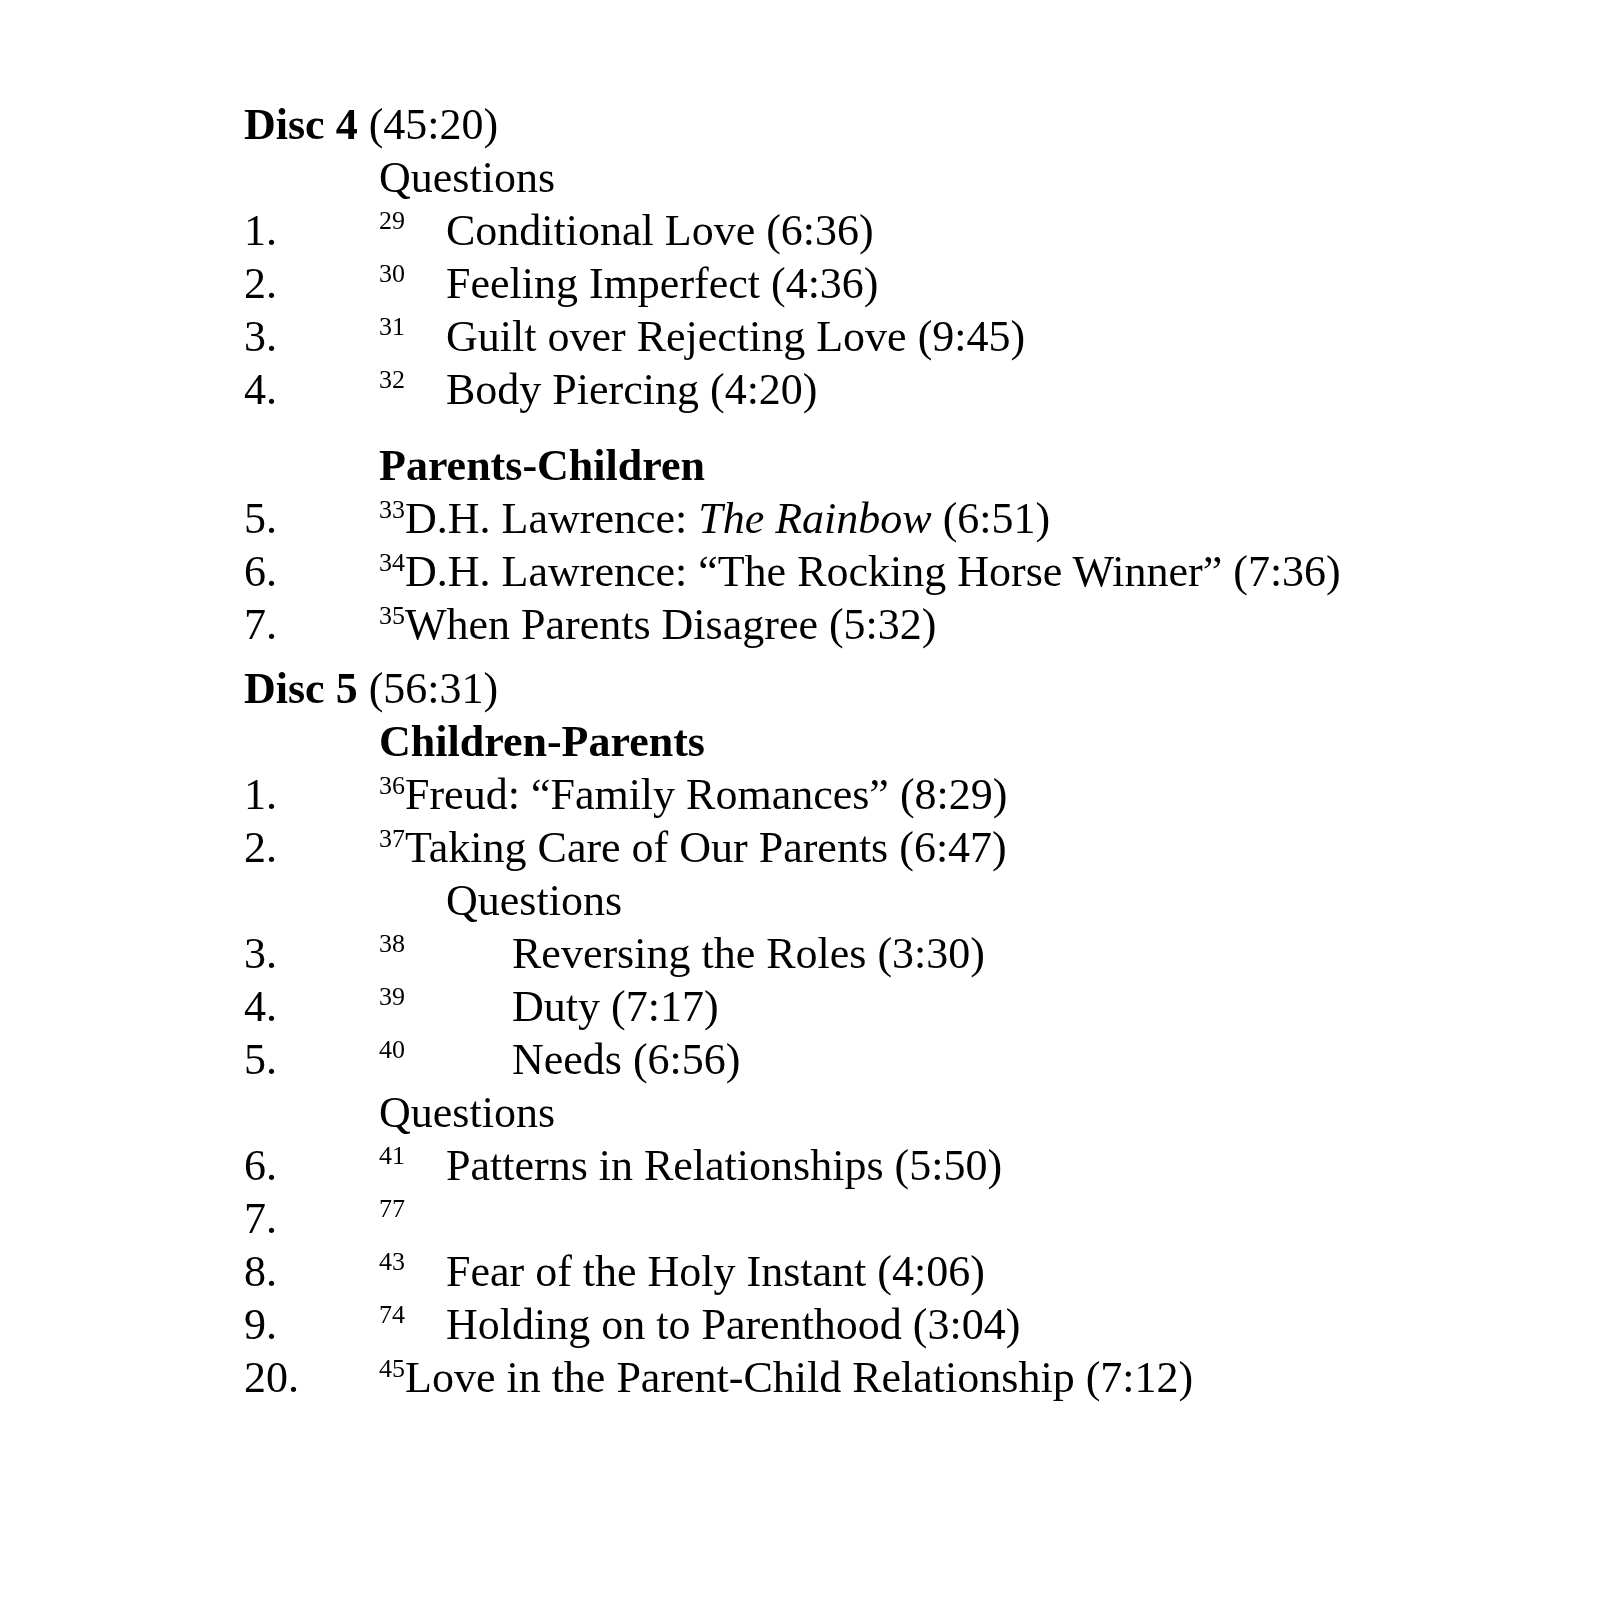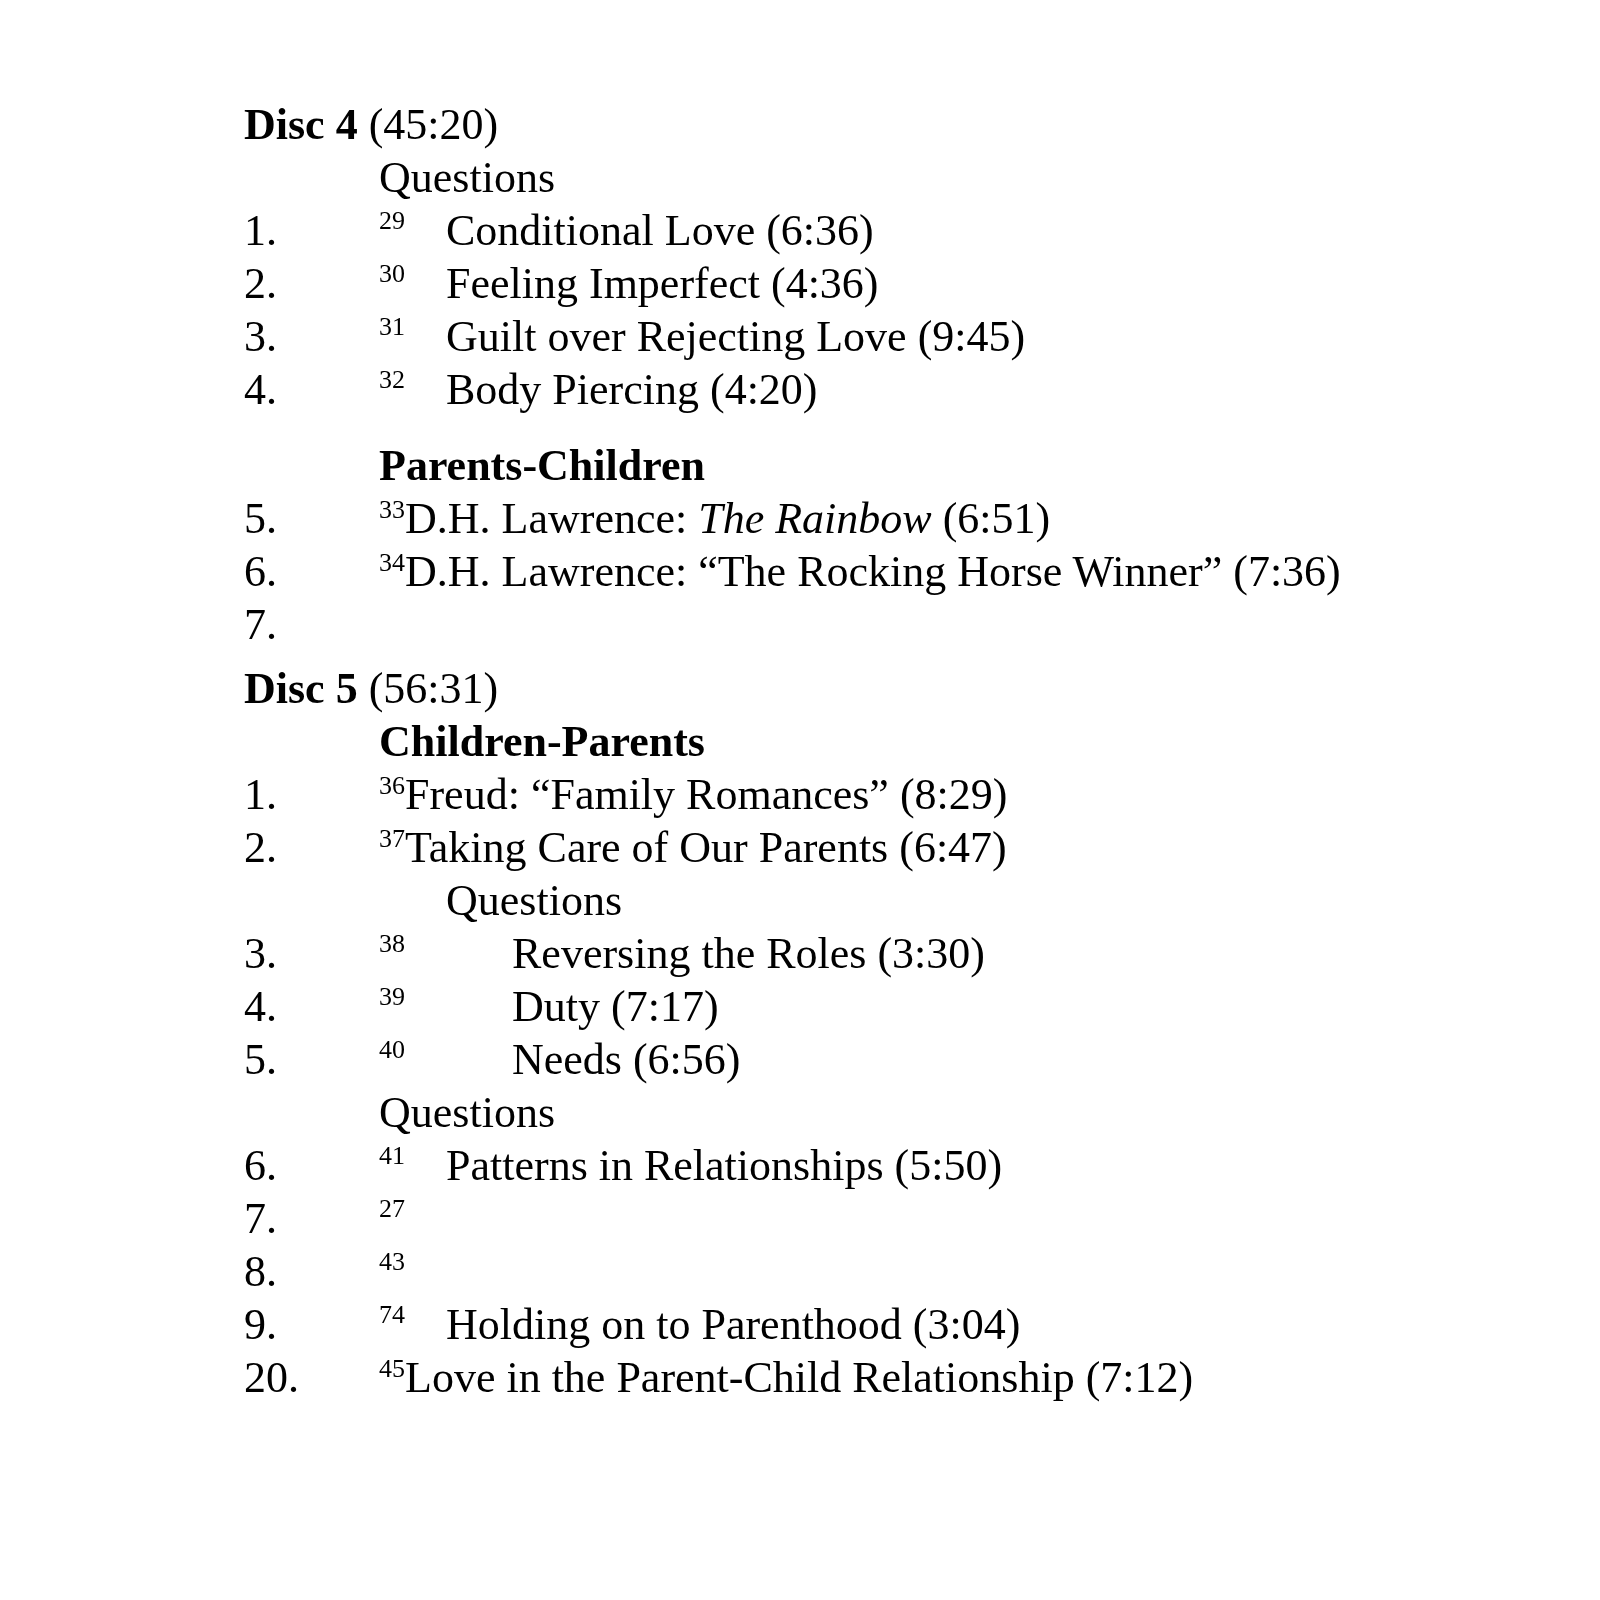--- a/index.html
+++ b/index.html
@@ -94,20 +94,21 @@
     <div class="row">
       <span class="num">5.</span>
       <span class="attached"><sup>33</sup><span>D.H. Lawrence: </span><span class="italic">The Rainbow</span><span> (6:51)</span></span>
     </div>
     <div class="row">
       <span class="num">6.</span>
       <span class="attached"><sup>34</sup><span>D.H. Lawrence: “The Rocking Horse Winner” (7:36)</span></span>
     </div>
     <div class="row">
       <span class="num">7.</span>
+      <span class="attached"><sup>35</sup><span>When Parents Disagree (5:32)</span></span>
     </div>
 
     <div class="row gap-md">
       <span class="disc-line"><span class="bold">Disc 5</span><span class="duration">(56:31)</span></span>
     </div>
 
     <div class="row">
       <span class="label-a bold">Children-Parents</span>
     </div>
 
@@ -144,25 +145,26 @@
       <span class="label-a">Questions</span>
     </div>
 
     <div class="row">
       <span class="num">6.</span>
       <span class="ref">41</span>
       <span class="title-b">Patterns in Relationships (5:50)</span>
     </div>
     <div class="row">
       <span class="num">7.</span>
-      <span class="ref">27</span>
+      <span class="ref">77</span>
     </div>
     <div class="row">
       <span class="num">8.</span>
       <span class="ref">43</span>
+      <span class="title-b">Fear of the Holy Instant (4:06)</span>
     </div>
     <div class="row">
       <span class="num">9.</span>
       <span class="ref">74</span>
       <span class="title-b">Holding on to Parenthood (3:04)</span>
     </div>
 
     <div class="row">
       <span class="num">20.</span>
       <span class="attached"><sup>45</sup><span>Love in the Parent-Child Relationship (7:12)</span></span>

